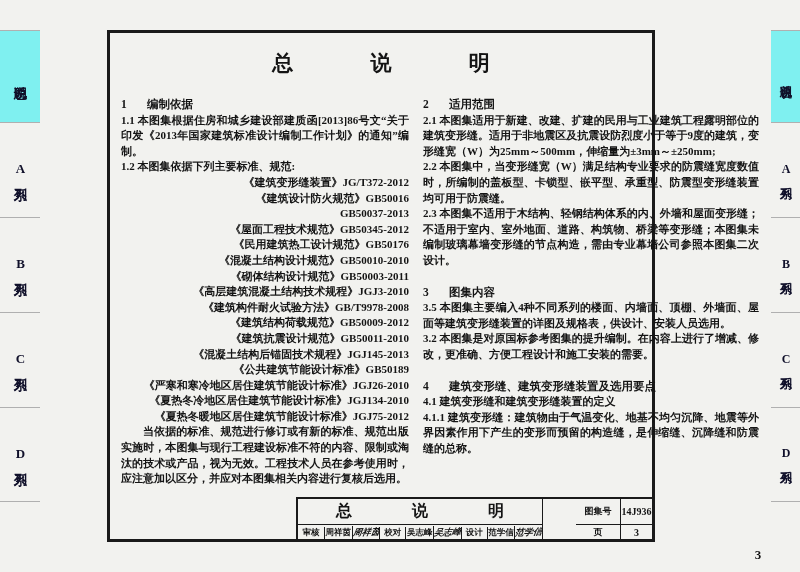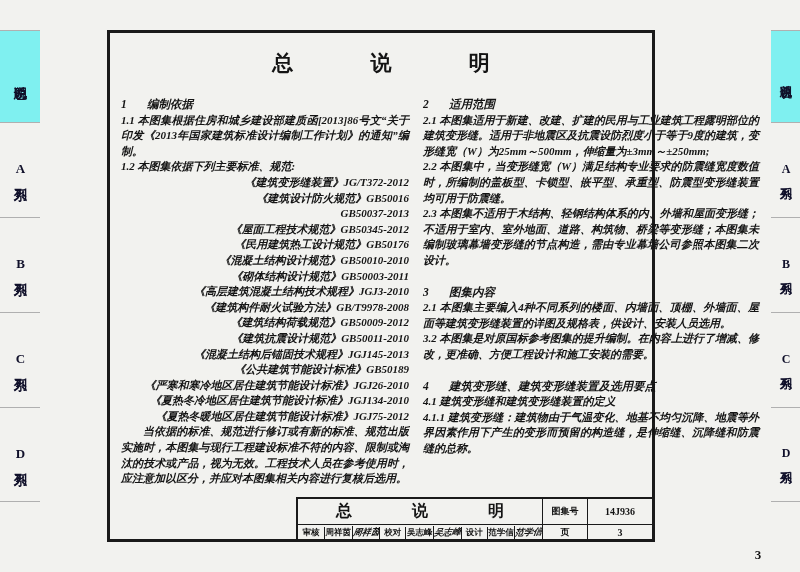--- a/index.html
+++ b/index.html
@@ -44,21 +44,21 @@
   }
   .doc-title{
     position:absolute;top:16px;left:0;width:100%;
     text-align:center;font-size:21px;font-weight:bold;
     letter-spacing:36px;text-indent:36px;white-space:nowrap;
   }
   .columns{
     position:absolute;top:62px;left:11px;width:638px;
     display:flex;gap:14px;
   }
-  .col{font-size:11px;line-height:15.6px;font-weight:bold;text-align:justify;font-style:italic;}
+  .col{font-size:11px;line-height:15.6px;font-weight:bold;text-align:justify;}
   .col-left{width:288px;}
   .col-right{width:336px;}
   .sec-heading{font-size:11.5px;font-weight:bold;margin-top:2px;}
   .sec-heading .num{display:inline-block;min-width:26px;}
   .sec-gap{height:14px;}
   p.para{text-align:justify;}
   p.indent{text-indent:2em;}
   .std-row{display:flex;justify-content:flex-end;}
   .std-name{padding-left:14px;white-space:nowrap;}
   .std-code{white-space:nowrap;font-family:"Liberation Serif","DejaVu Serif",serif;}
@@ -85,20 +85,21 @@
   }
   .tb-sign-row>div:first-child{border-left:none;}
   .cell-label{width:26px;}
   .cell-name{flex:1.1;}
   .cell-sig{flex:1.1;}
   .sig{font-style:italic;transform:skewX(-10deg) rotate(-2deg);font-size:9px;}
   .tb-right{
     width:110px;border-left:1.5px solid var(--frame-border);
     display:grid;grid-template-columns:44px 1fr;grid-template-rows:1fr 15px;
     font-weight:bold;
+    padding-left:33px;
   }
   .tb-right>div{display:flex;align-items:center;justify-content:center;}
   .tbr-label{font-size:9px;}
   .tbr-val{font-size:10px;border-left:1px solid var(--frame-border);}
   .tbr-r2{border-top:1.5px solid var(--frame-border);}
   
   .page-num{
     position:absolute;left:748px;top:547px;width:20px;
     font-size:13px;font-weight:bold;text-align:center;
   }
@@ -220,21 +221,21 @@
       <div class="sec-heading">
         <span class="num">2</span><span>适用范围</span>
       </div>
       <p class="para">2.1 本图集适用于新建、改建、扩建的民用与工业建筑工程露明部位的建筑变形缝。适用于非地震区及抗震设防烈度小于等于9度的建筑，变形缝宽（W）为25mm～500mm，伸缩量为±3mm～±250mm;</p>
       <p class="para">2.2 本图集中，当变形缝宽（W）满足结构专业要求的防震缝宽度数值时，所编制的盖板型、卡锁型、嵌平型、承重型、防震型变形缝装置均可用于防震缝。</p>
       <p class="para">2.3 本图集不适用于木结构、轻钢结构体系的内、外墙和屋面变形缝；不适用于室内、室外地面、道路、构筑物、桥梁等变形缝；本图集未编制玻璃幕墙变形缝的节点构造，需由专业幕墙公司参照本图集二次设计。</p>
       <div class="sec-gap"></div>
       <div class="sec-heading">
         <span class="num">3</span><span>图集内容</span>
       </div>
-      <p class="para">2.1 本图集主要编入4种不同系列的楼面、内墙面、顶棚、外墙面、屋面等建筑变形缝装置的详图及规格表，供设计、安装人员选用。</p>
+      <p class="para">3.5 本图集主要编入4种不同系列的楼面、内墙面、顶棚、外墙面、屋面等建筑变形缝装置的详图及规格表，供设计、安装人员选用。</p>
       <p class="para">3.2 本图集是对原国标参考图集的提升编制。在内容上进行了增减、修改，更准确、方便工程设计和施工安装的需要。</p>
       <div class="sec-gap"></div>
       <div class="sec-heading">
         <span class="num">4</span><span>建筑变形缝、建筑变形缝装置及选用要点</span>
       </div>
       <p class="para">4.1 建筑变形缝和建筑变形缝装置的定义</p>
       <p class="para">4.1.1 建筑变形缝：建筑物由于气温变化、地基不均匀沉降、地震等外界因素作用下产生的变形而预留的构造缝，是伸缩缝、沉降缝和防震缝的总称。</p>
     </div>
   </div>
 

